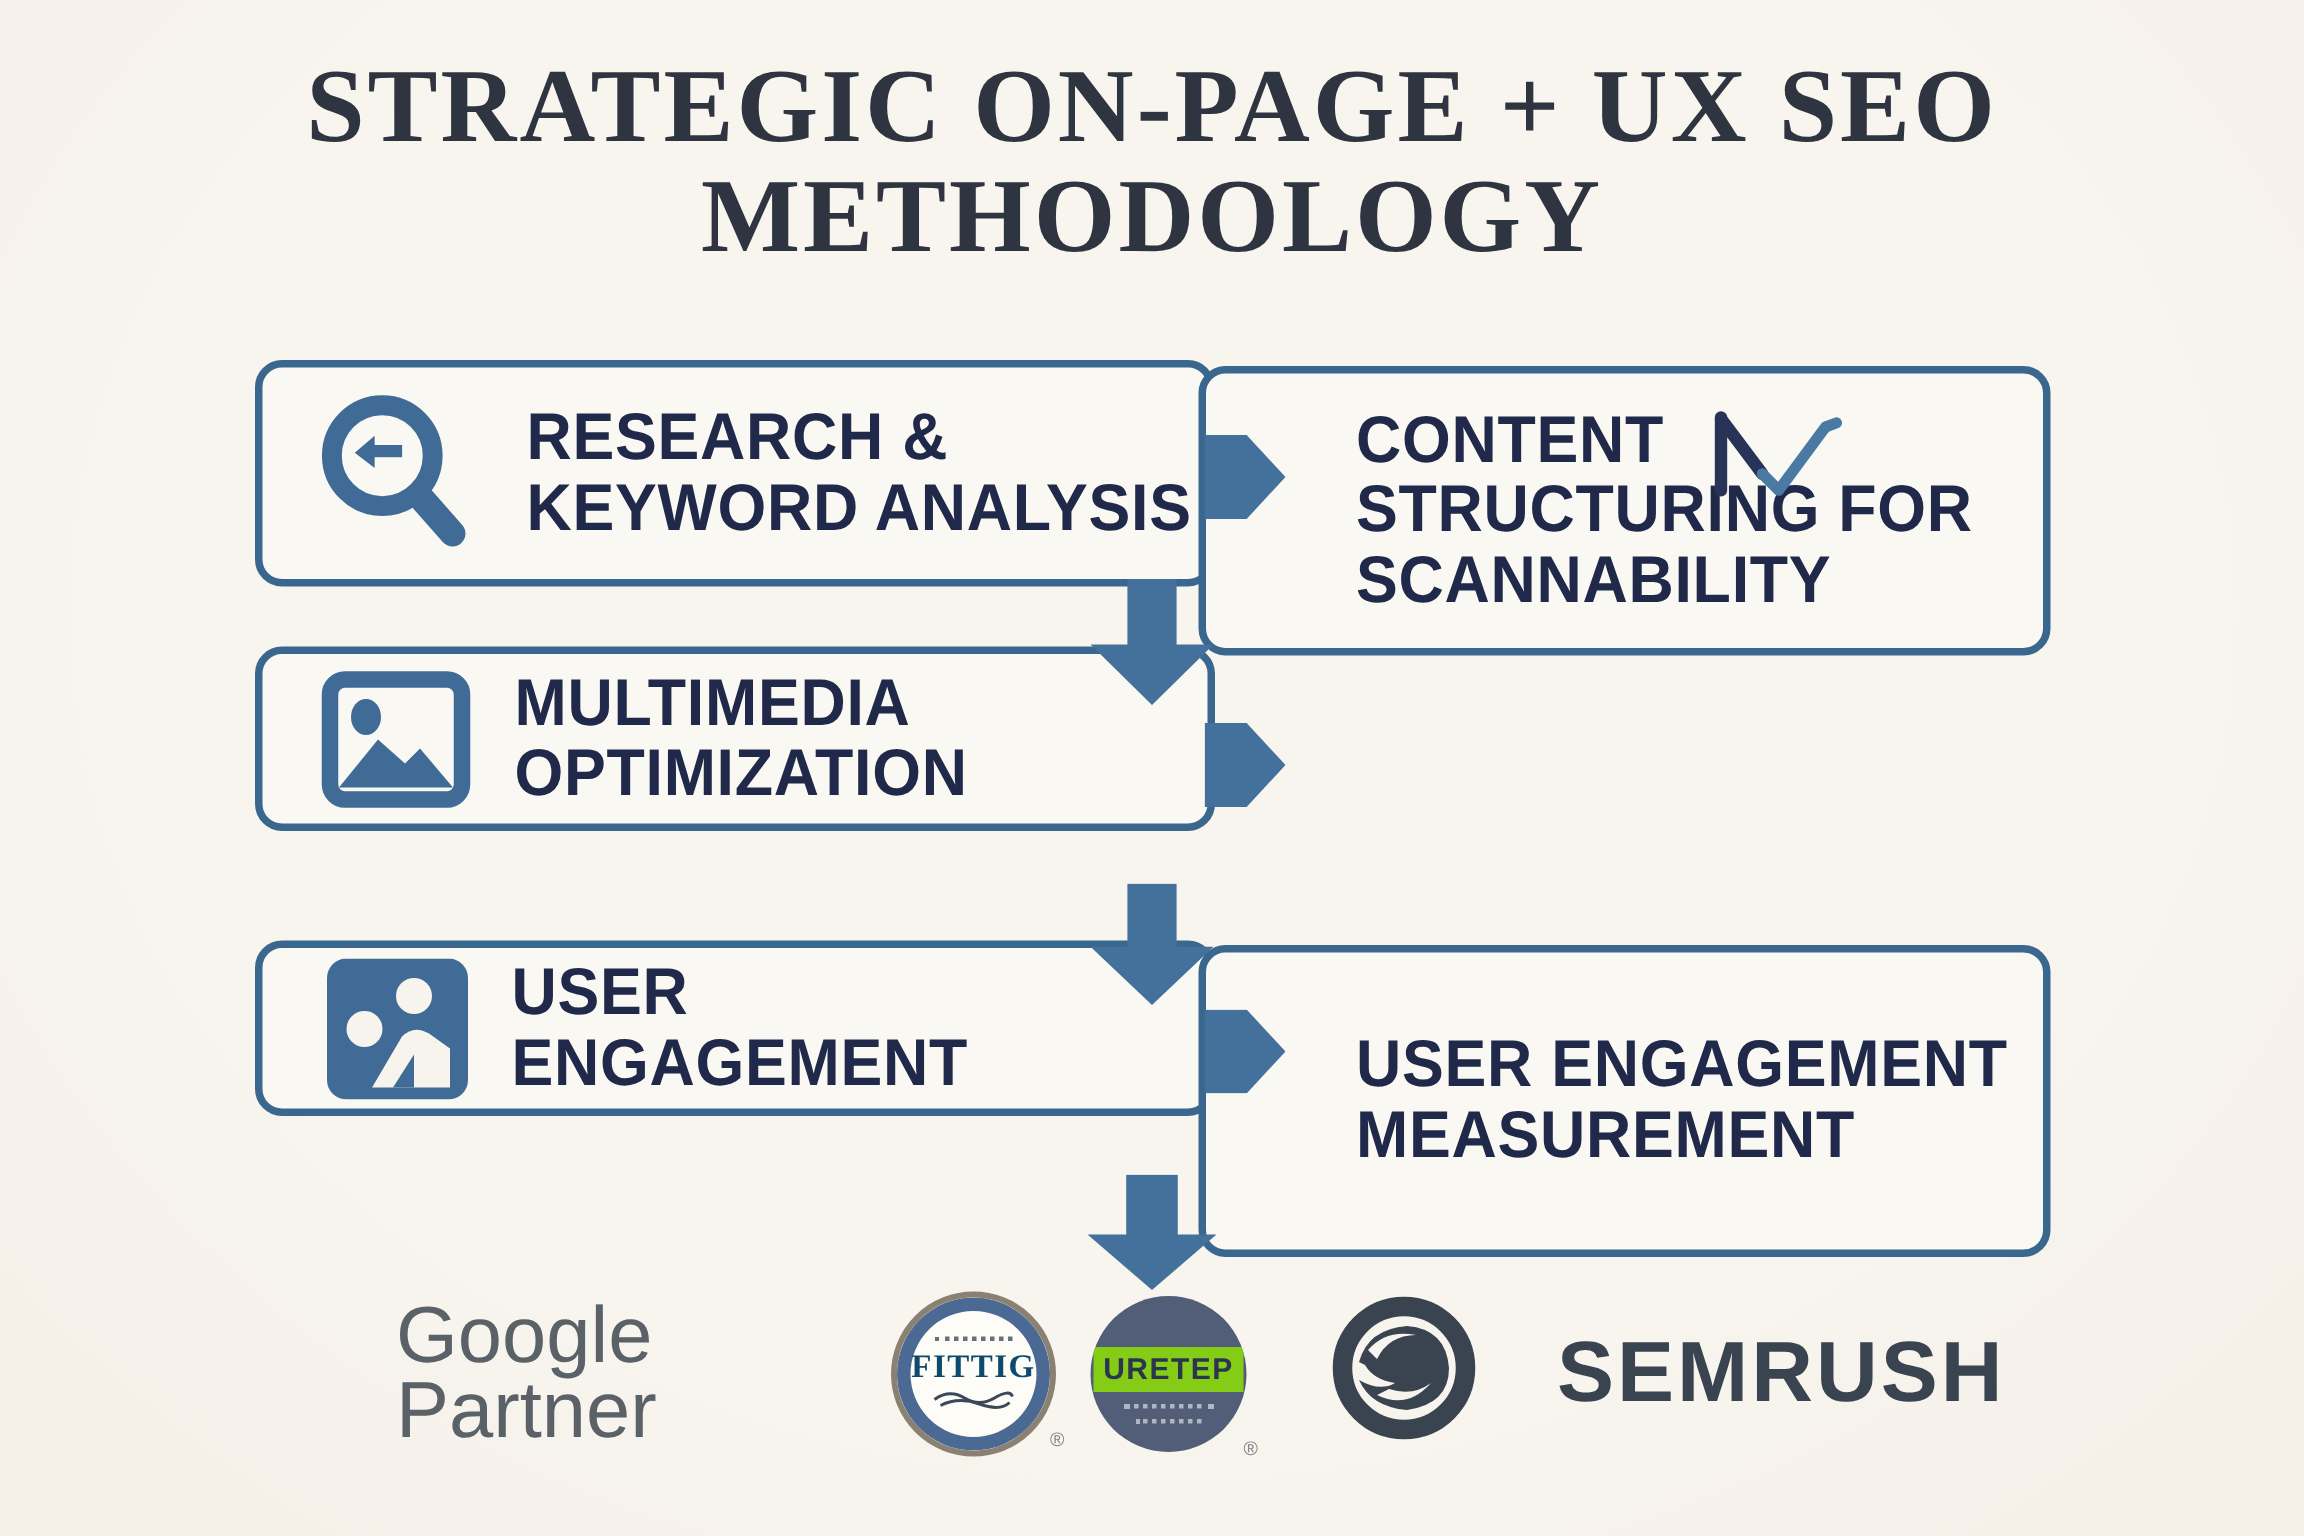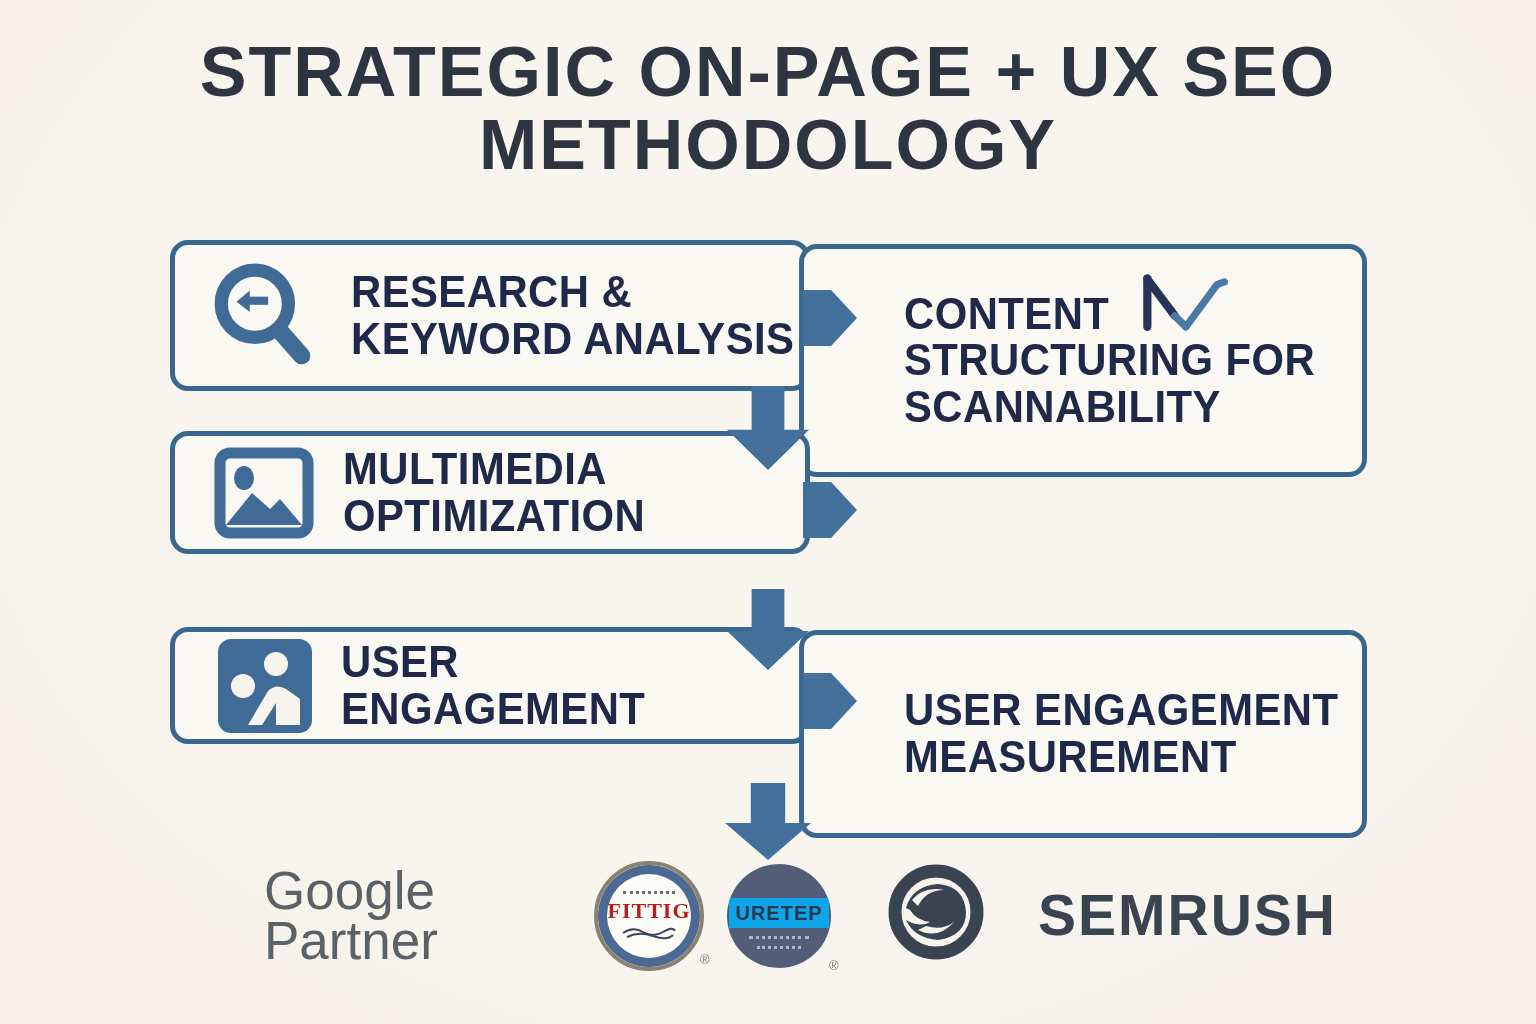--- a/index.html
+++ b/index.html
@@ -6,31 +6,31 @@
   body{
     width:1536px;height:1024px;position:relative;overflow:hidden;
     background:#f6f3ec;
     font-family:"Liberation Sans", sans-serif;
   }
   .page{position:absolute;inset:0;
     background:radial-gradient(ellipse at 50% 40%, #f8f5ef 60%, #f4efe7 100%);}
 
   
   .title{position:absolute;left:0;right:0;top:36px;text-align:center;
-    color:#2f3540;font-weight:bold;font-size:70px;line-height:1.04;letter-spacing:2px;}
+    color:#2f3540;font-weight:bold;font-size:70px;line-height:1.04;letter-spacing:2px;font-family:Liberation Serif, serif;}
 
   
   .box{position:absolute;background:#faf8f2;border:5px solid #3a678e;border-radius:18px;
     box-sizing:border-box;display:flex;align-items:center;z-index:2;}
   .bl{left:170px;width:640px;}
   .bl1{top:240px;height:151px;}
   .bl2{top:431px;height:123px;}
   .bl3{top:627px;height:117px;}
   .br{left:799px;width:568px;}
-  .br1{top:244px;height:233px;}
+  .br1{top:244px;height:193px;}
   .br2{top:443px;height:184px;}
   .br3{top:630px;height:208px;}
 
   .label{color:#20294a;font-weight:bold;font-size:44px;line-height:1.06;
     letter-spacing:.5px;transform:scaleX(.95);transform-origin:left center;white-space:nowrap;}
   .bl .label{margin-left:28px;}
   .br .label{margin-left:100px;}
   .icon-wrap{flex:0 0 auto;display:flex;align-items:center;justify-content:center;}
   .bl1 .icon-wrap{margin-left:30px;width:118px;}
   .bl2 .icon-wrap{margin-left:38px;width:102px;}
@@ -48,23 +48,23 @@
   .arr-d2{top:589px;height:81px;}
   .arr-d3{top:783px;height:77px;left:725px;width:86px;}
 
   
   .gp{position:absolute;left:264px;top:866px;color:#5a6167;font-size:53px;line-height:50px;font-weight:400;}
   .badge{position:absolute;border-radius:50%;box-sizing:border-box;}
   .badge1{left:594px;top:861px;width:110px;height:110px;background:#fdfcf6;
     border:4px solid #8a8172;box-shadow:inset 0 0 0 9px #4b6a93;
     display:flex;flex-direction:column;align-items:center;justify-content:center;}
   .b1dots{width:52px;border-top:3px dotted #66707e;margin-bottom:4px;}
-  .b1text{font-family:"Liberation Serif", serif;font-weight:bold;font-size:22px;color:#b91c1c;letter-spacing:1px;}
+  .b1text{font-family:"Liberation Serif", serif;font-weight:bold;font-size:22px;color:#0c4a6e;letter-spacing:1px;}
   .badge2{left:727px;top:864px;width:104px;height:104px;background:#525e77;overflow:hidden;}
-  .b2band{position:absolute;left:2px;right:2px;top:34px;height:30px;background:#0ea5e9;
+  .b2band{position:absolute;left:2px;right:2px;top:34px;height:30px;background:#84cc16;
     display:flex;align-items:center;justify-content:center;
     font-weight:bold;font-size:20px;color:#2c3550;letter-spacing:1px;}
   .b2line{position:absolute;left:22px;right:22px;border-top:3px dotted #cfd3da;opacity:.75;}
   .b2l1{top:72px;} .b2l2{top:82px;left:30px;right:30px;}
   .reg{position:absolute;font-size:13px;color:#7d8188;}
   .reg1{left:700px;top:952px;} .reg2{left:829px;top:958px;}
   .sem-icon{position:absolute;left:886px;top:862px;width:100px;height:100px;}
   .sem-word{position:absolute;left:992px;top:882px;font-size:57px;font-weight:bold;
     color:#3a4450;letter-spacing:2px;margin-left:46px;}
 </style>

